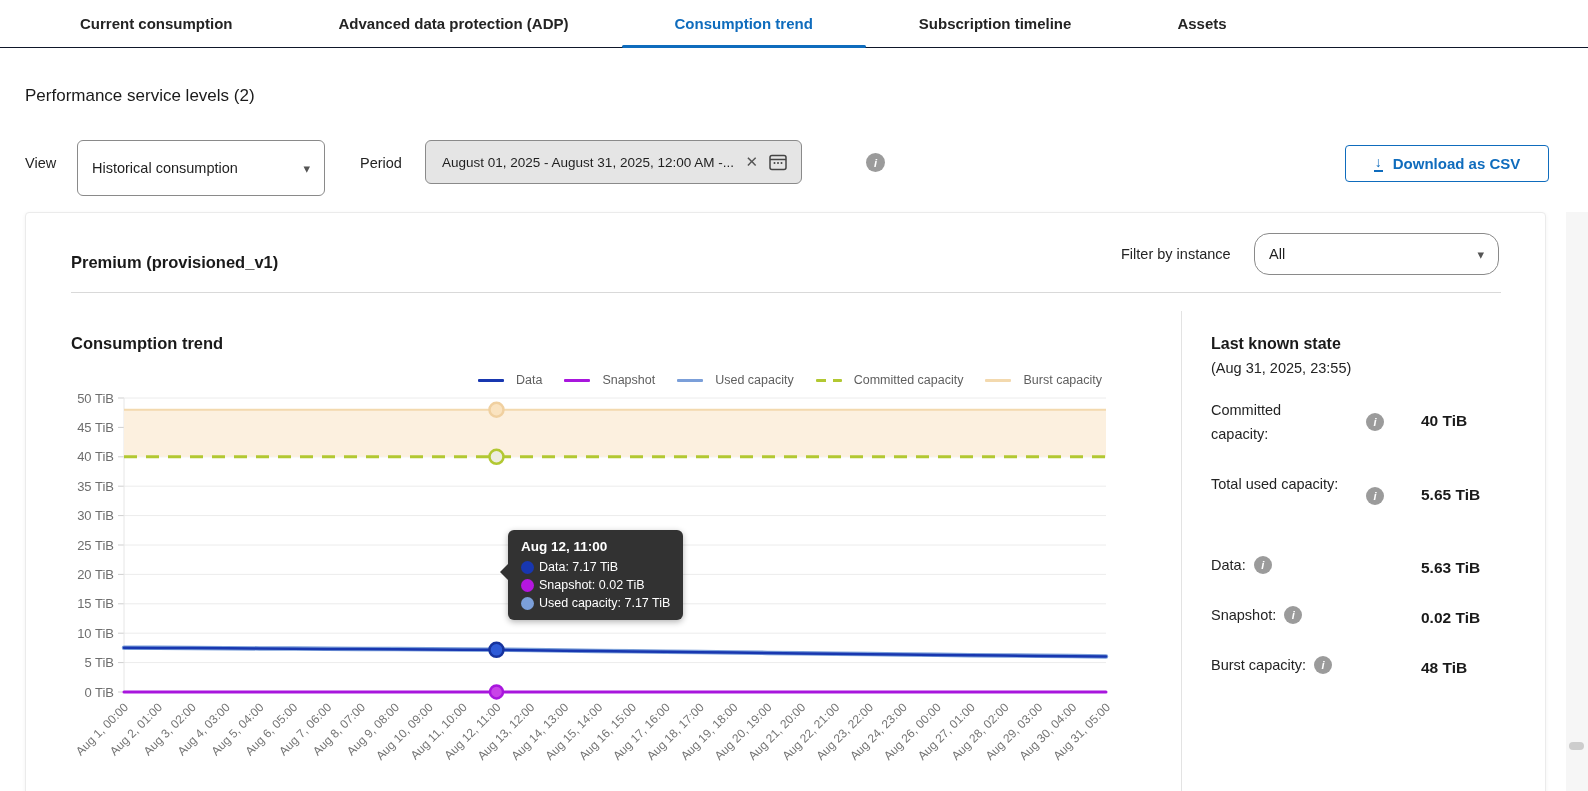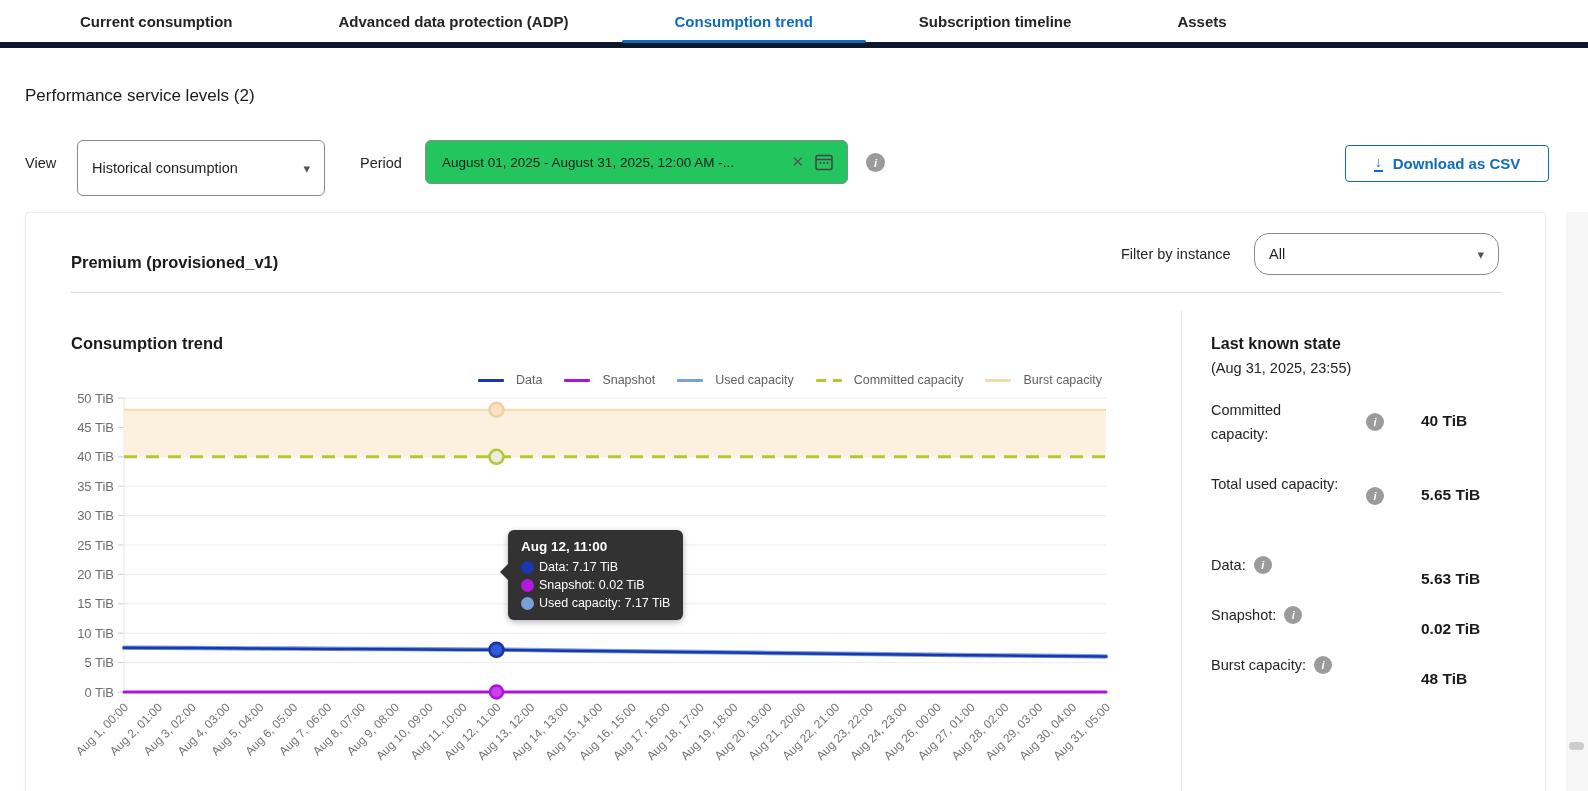--- a/index.html
+++ b/index.html
@@ -3,35 +3,35 @@
 <meta charset="utf-8">
 <style>
   * { margin:0; padding:0; box-sizing:border-box; }
   html,body { background:#fff; }
   .page {
     position:relative; width:1588px; height:791px; overflow:hidden;
     background:#fff; font-family:"Liberation Sans","DejaVu Sans",sans-serif; color:#242424;
   }
   
   .tabbar { position:absolute; left:0; top:0; width:1588px; height:48px;
-    display:flex; align-items:stretch; padding-left:27px; border-bottom:6px solid #0f172a; }
+    display:flex; align-items:stretch; padding-left:27px; border-bottom:1px solid #0f172a; }
   .tab { display:flex; align-items:center; padding:0 53px; font-size:15px; font-weight:700;
     color:#242424; position:relative; cursor:pointer; white-space:nowrap; }
   .tab.active { color:#0f6cbd; }
   .tab.active::after { content:""; position:absolute; left:0; right:0; bottom:-1px; height:3px;
     background:#0f6cbd; border-radius:2px; }
   
   .page-title { position:absolute; left:25px; top:86px; font-size:17px; font-weight:400; color:#1a1a1a; }
   .ctrl-label { position:absolute; font-size:14.5px; color:#242424; }
   .dropdown { position:absolute; border:1px solid #8a8a8a; border-radius:6px; background:#fff;
     display:flex; align-items:center; padding:0 14px; font-size:14.5px; color:#1f1f1f; cursor:pointer; }
   .dropdown .caret { margin-left:auto; color:#555; font-size:13px; }
   #view-dd   { left:77px;  top:140px; width:248px; height:56px; }
-  #period-f  { position:absolute; left:425px; top:140px; width:423px; height:44px;
-    border:1px solid #8a8a8a; border-radius:6px; background:#22c55e; display:flex; align-items:center;
+  #period-f  { position:absolute; left:425px; top:140px; width:377px; height:44px;
+    border:1px solid #8a8a8a; border-radius:6px; background:#e5e5e5; display:flex; align-items:center;
     padding:0 12px 0 16px; cursor:text; }
   #period-f .ptext { font-size:13.5px; color:#1f1f1f; white-space:nowrap; overflow:hidden; flex:1; }
   #period-f .x { font-size:15px; color:#555; padding:0 9px; cursor:pointer; }
   #period-f svg { flex:none; cursor:pointer; }
   .info-circle { position:absolute; width:19px; height:19px; border-radius:50%; background:#9b9b9b;
     color:#fff; font-size:11px; font-weight:700; font-style:italic; display:flex; align-items:center;
     justify-content:center; cursor:pointer; }
   #period-info { left:866px; top:153px; }
   .csv-btn { position:absolute; left:1345px; top:145px; width:204px; height:37px; background:#fff;
     border:1px solid #0f6cbd; border-radius:4px; color:#0f6cbd; font-size:15px; font-weight:700;
@@ -69,21 +69,21 @@
   .side h3 { font-size:16px; font-weight:700; color:#1a1a1a; }
   .side .sub { font-size:14.5px; margin-top:7px; }
   .srow { position:relative; font-size:14.5px; color:#242424; }
   .srow .sval { position:absolute; left:210px; font-size:15.5px; font-weight:700; color:#1a1a1a; white-space:nowrap; }
   .srow.a { margin-top:22px; height:52px; }
   .srow.a .slabel { display:block; width:130px; line-height:24px; }
   .srow.a .info-circle { left:155px; top:15px; width:18px; height:18px; }
   .srow.a .sval { top:14px; }
   .srow.b { margin-top:31px; height:19px; display:flex; align-items:center; gap:8px; }
   .srow.b .info-circle { position:static; width:18px; height:18px; }
-  .srow.b .sval { top:15px; }
+  .srow.b .sval { top:4px; }
   
   .scroll-track { position:absolute; left:1566px; top:212px; width:22px; height:579px; background:#f6f6f6; }
   .scroll-thumb { position:absolute; left:3px; top:530px; width:15px; height:8px; background:#cdcdcd; border-radius:4px; }
 </style>
 </head>
 <body>
 
 <div class="page">
 
   <header class="tabbar">

